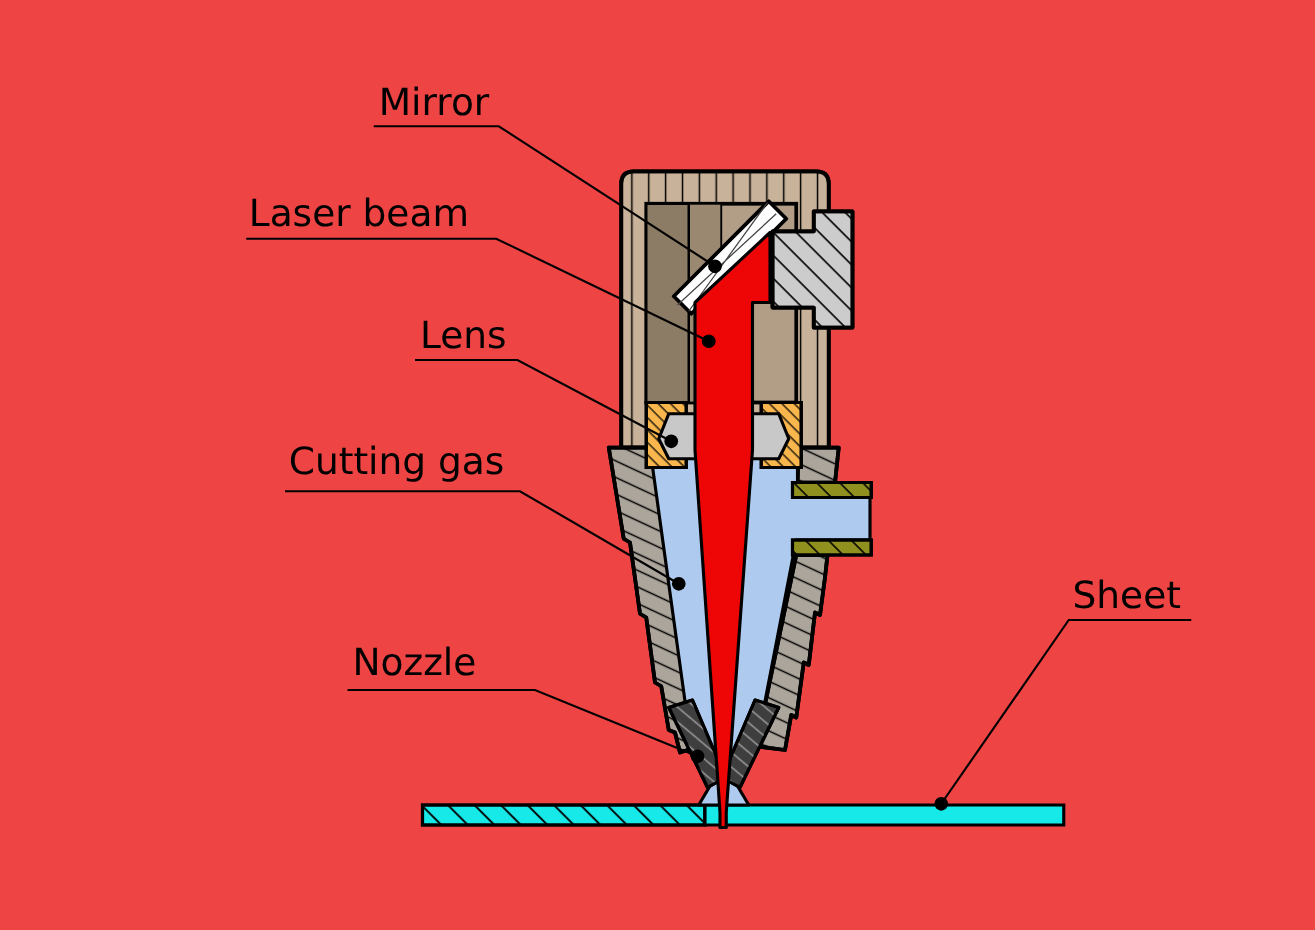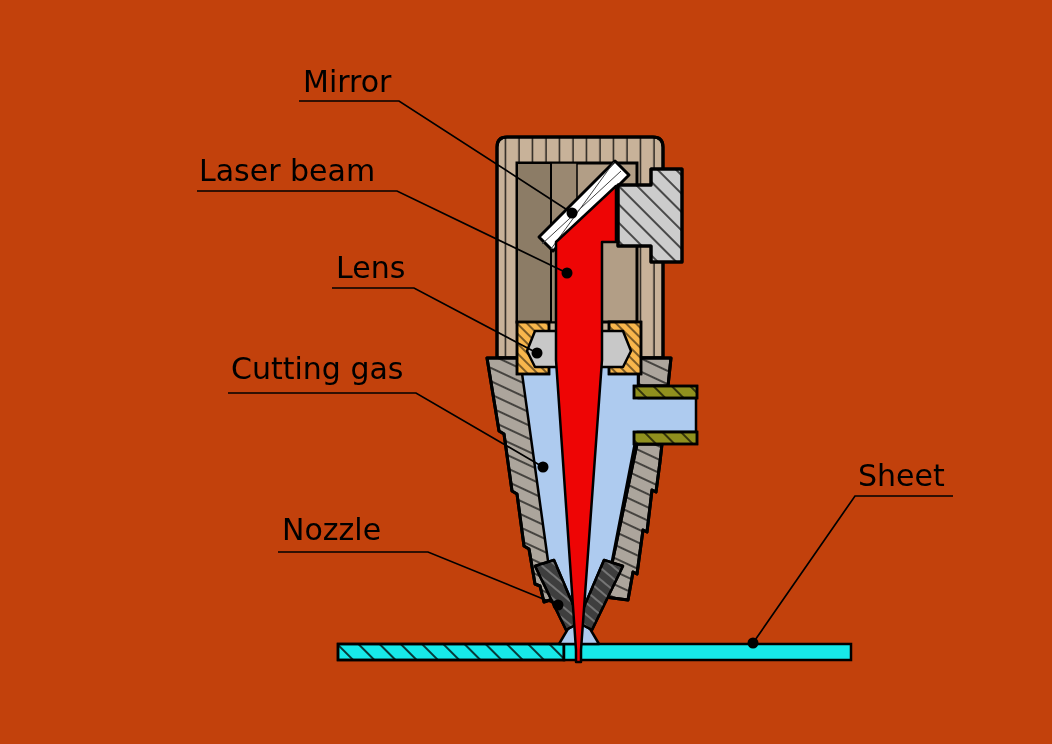--- a/index.html
+++ b/index.html
@@ -1,16 +1,16 @@
 <!DOCTYPE html>
 <html><head>
 <meta charset="utf-8">
 <style>
   html,body{margin:0;padding:0;background:#fff;}
-  .canvas{position:relative;width:1052px;height:744px;background:#c2410c;overflow:hidden;
+  .canvas{position:relative;width:1052px;height:744px;background:#ef4444;overflow:hidden;
           font-family:"DejaVu Sans", sans-serif;}
   svg{position:absolute;left:0;top:0;}
   text.lbl{font-family:"DejaVu Sans", sans-serif;font-size:30px;fill:#000;}
 </style>
 </head>
 <body>
 
 <div class="canvas">
 <svg width="1052" height="744" viewBox="0 0 1052 744">
   <defs>

